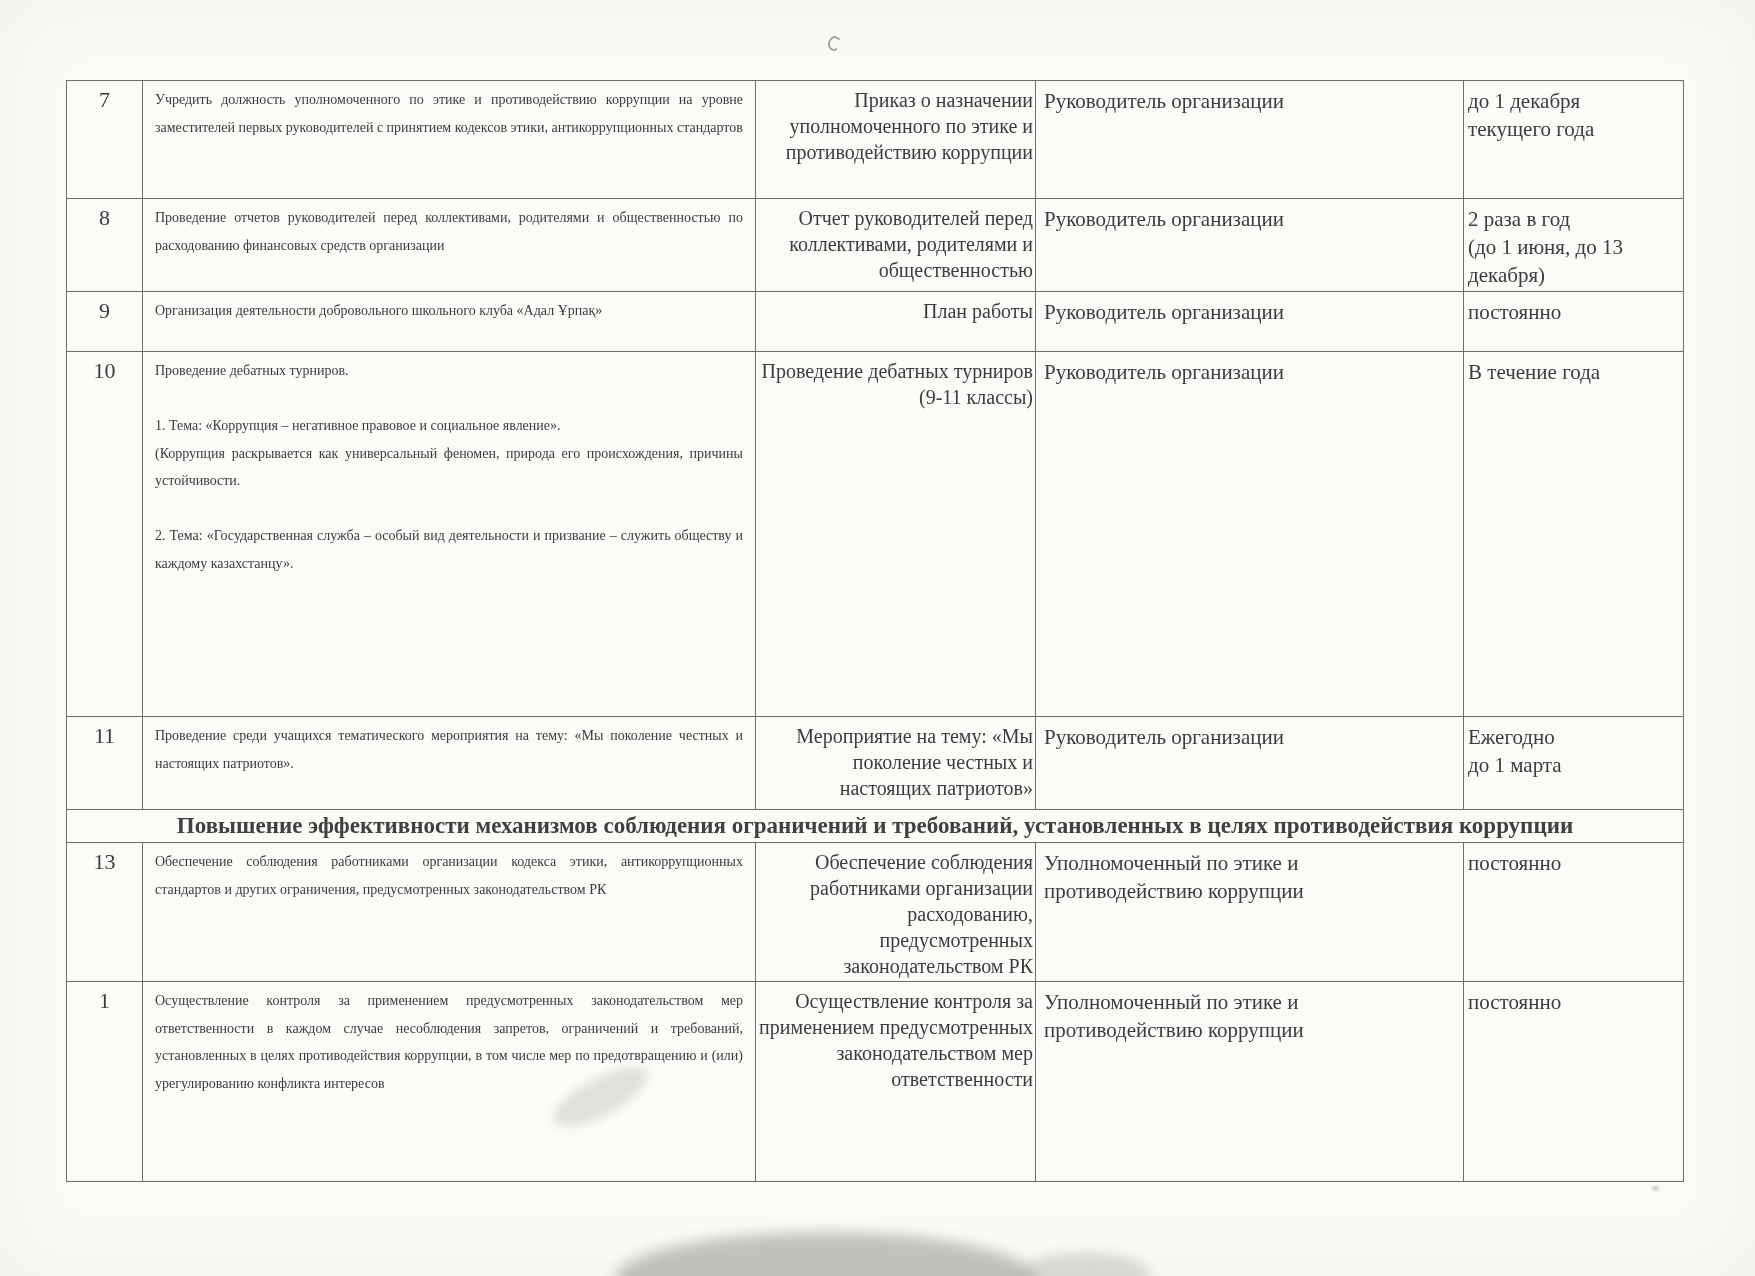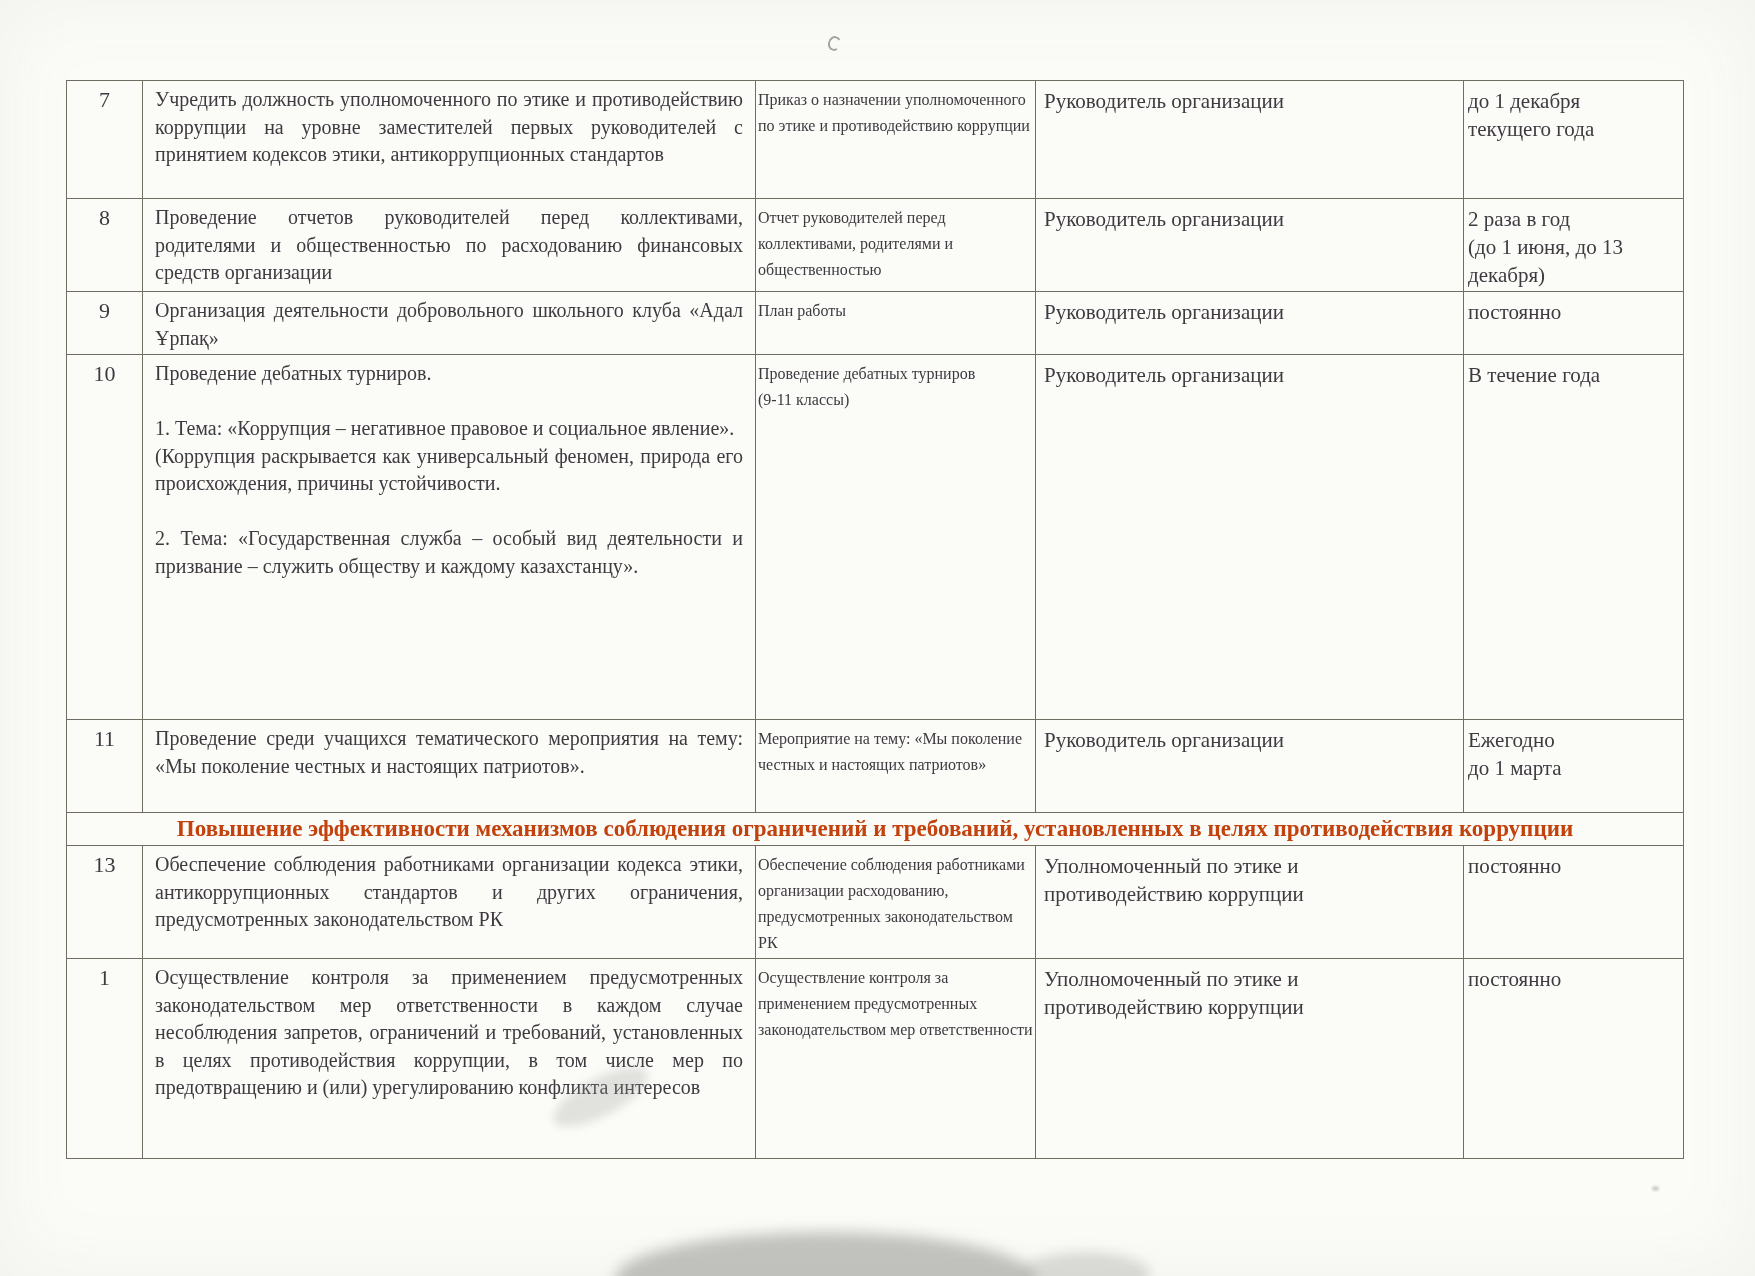--- a/index.html
+++ b/index.html
@@ -32,48 +32,48 @@
     overflow: hidden;
   }
   td.c-num {
     text-align: center;
     font-size: 22px;
     line-height: 27px;
     padding-top: 5px;
   }
   td.c-act {
     text-align: justify;
-    font-size: 20px;
+    font-size: 14px;
     line-height: 27.5px;
     padding: 5px 12px 2px 12px;
   }
   td.c-out {
-    text-align: left;
-    font-size: 16px;
+    text-align: right;
+    font-size: 20px;
     line-height: 26px;
     padding: 6px 2px 2px 2px;
   }
   td.c-resp {
     text-align: left;
     font-size: 21px;
     line-height: 28px;
     padding: 6px 8px 2px 8px;
   }
   td.c-dead {
     font-size: 21px;
     line-height: 28px;
     padding: 6px 4px 2px 4px;
   }
   tr.section-row td {
     text-align: center;
     font-weight: bold;
     font-size: 23px;
     line-height: 26px;
     padding: 3px 4px;
-    color: #c2410c;
+    color: #404040;
     white-space: normal;
   }
   
   .artifact { position: absolute; pointer-events: none; }
   #speck-top {
     left: 828px; top: 36px;
     width: 9px; height: 11px;
     border: 2px solid rgba(130,130,125,0.7);
     border-right-color: transparent;
     border-radius: 50%;

